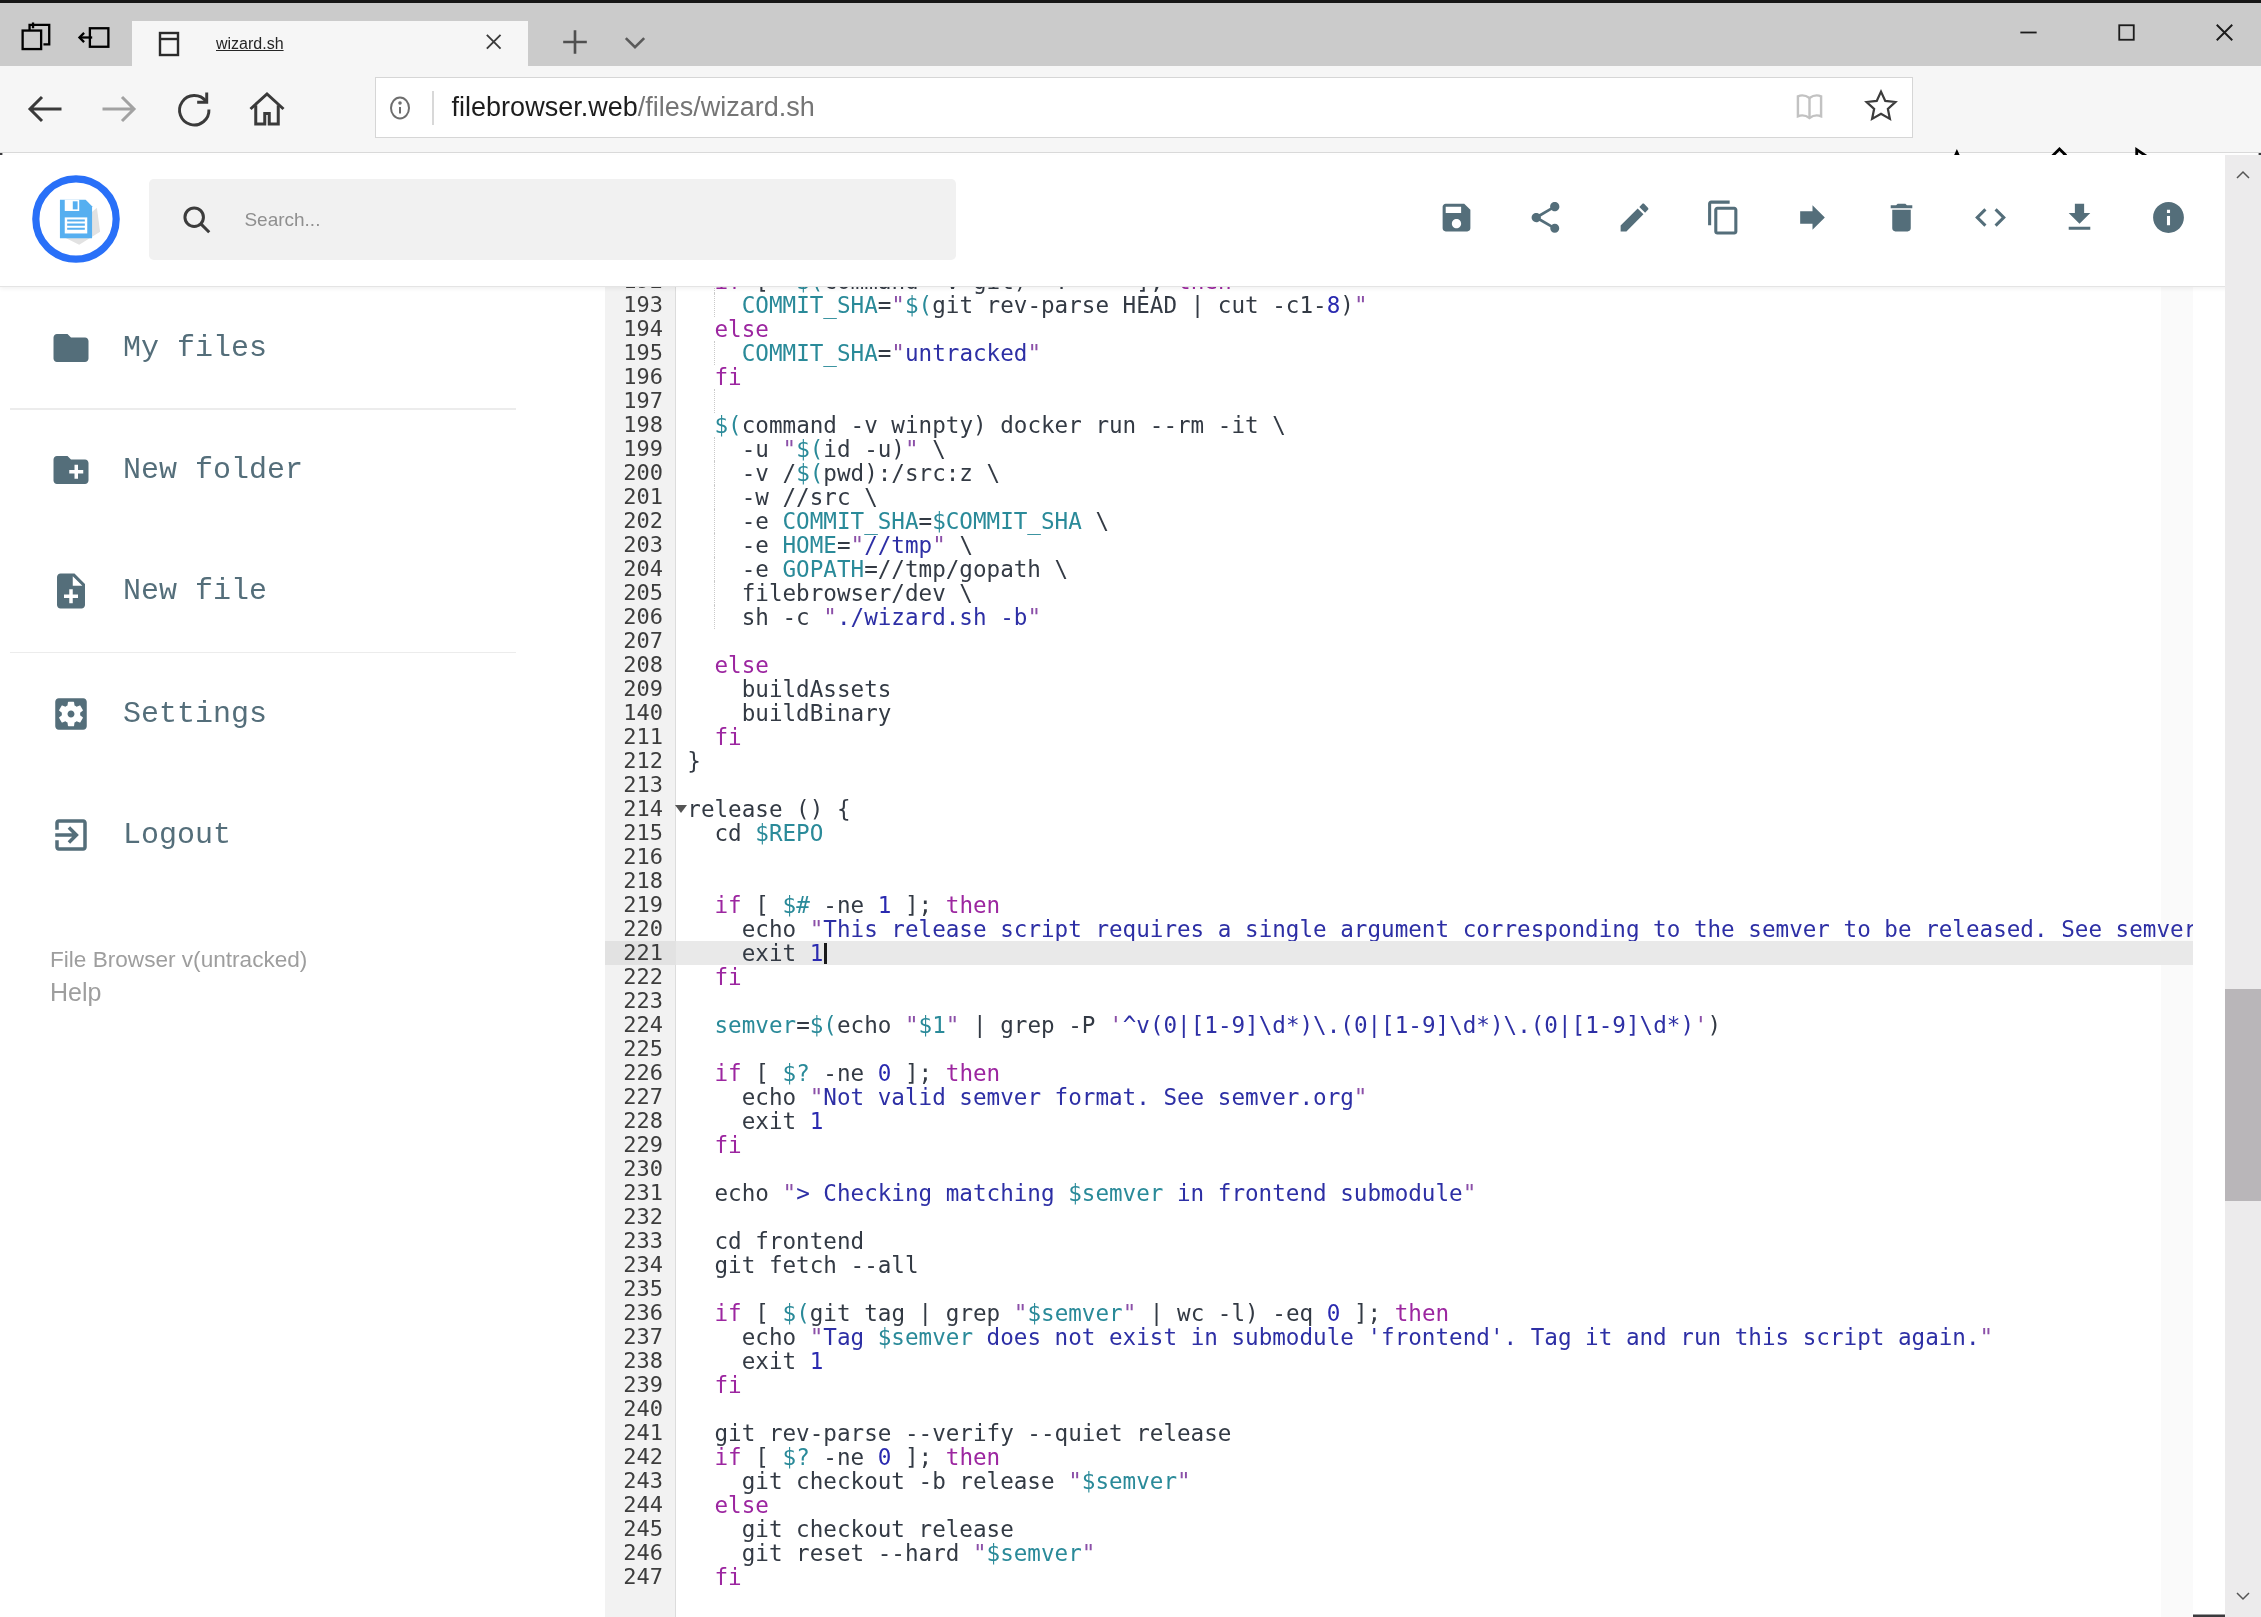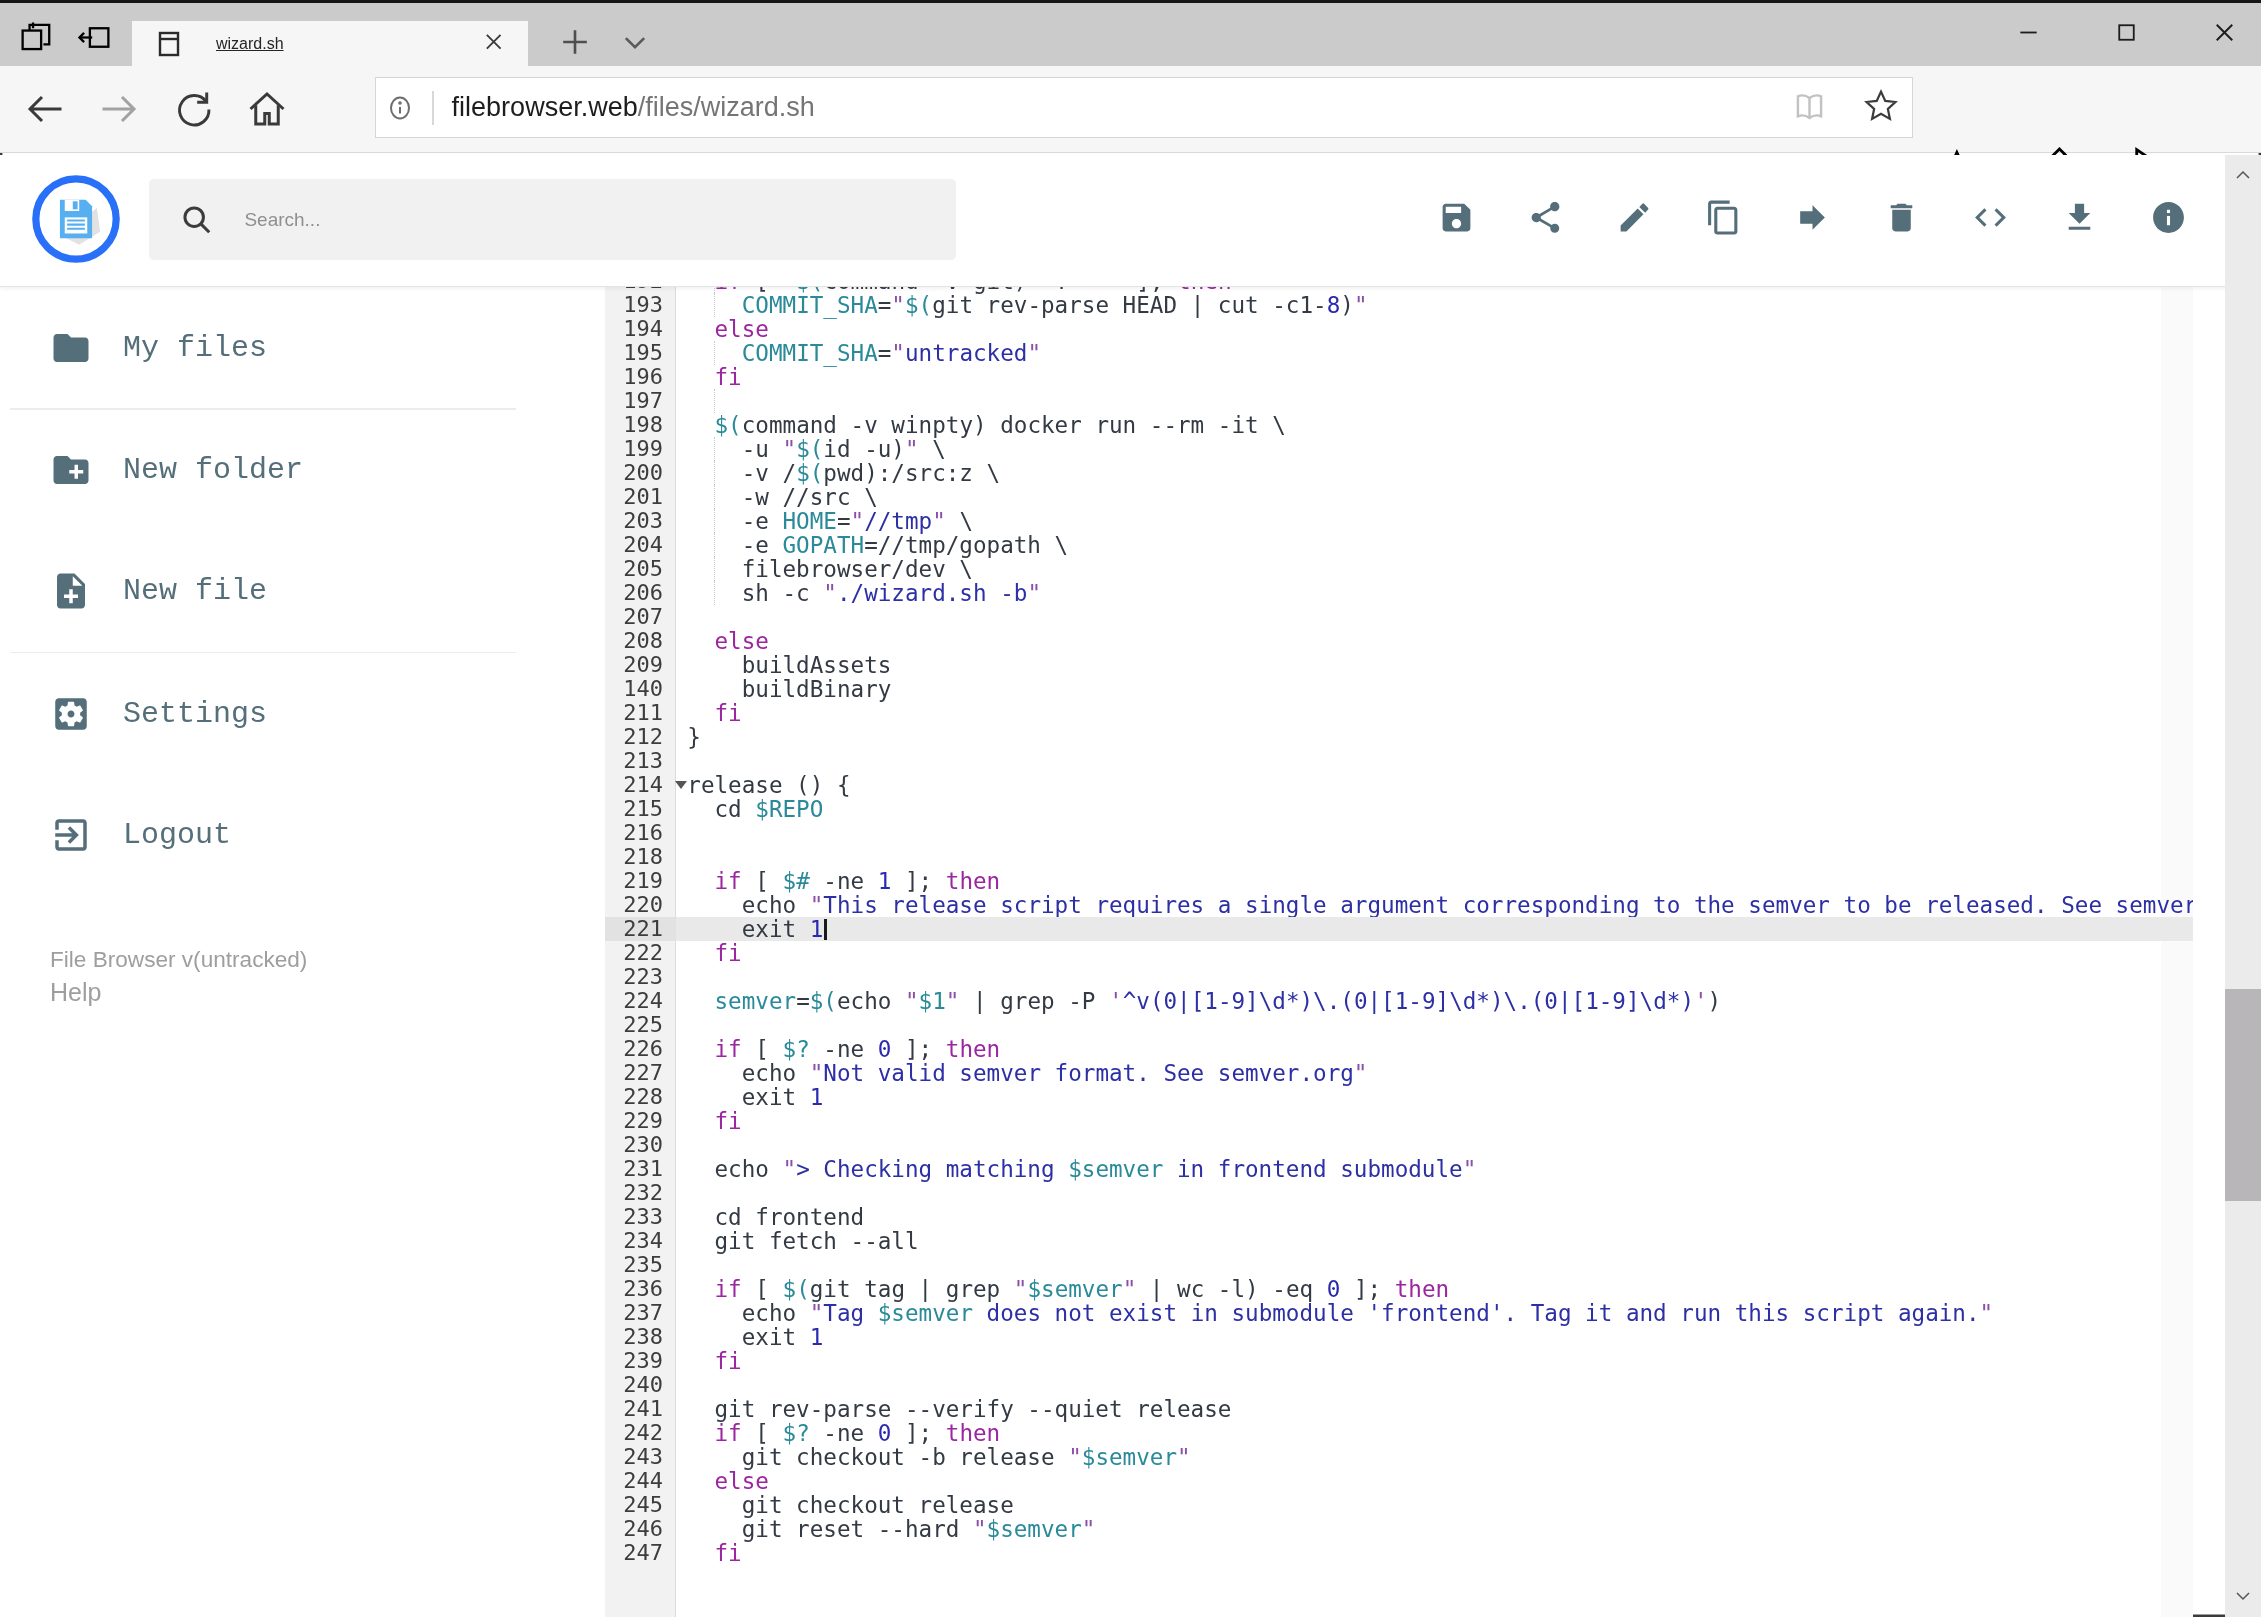--- a/index.html
+++ b/index.html
@@ -368,20 +368,24 @@
         </div>
         <div class="row">
           <div class="ln">200</div>
           <div class="code"><i class="guide"></i><span class="tok-p">    -v /</span><span class="tok-v">$(</span><span class="tok-p">pwd):/src:z \</span></div>
         </div>
         <div class="row">
           <div class="ln">201</div>
           <div class="code"><i class="guide"></i><span class="tok-p">    -w //src \</span></div>
         </div>
         <div class="row">
+          <div class="ln">202</div>
+          <div class="code"><i class="guide"></i><span class="tok-p">    -e </span><span class="tok-v">COMMIT_SHA</span><span class="tok-p">=</span><span class="tok-v">$COMMIT_SHA</span><span class="tok-p"> \</span></div>
+        </div>
+        <div class="row">
           <div class="ln">203</div>
           <div class="code"><i class="guide"></i><span class="tok-p">    -e </span><span class="tok-v">HOME</span><span class="tok-p">=</span><span class="tok-q">"</span><span class="tok-s">//tmp</span><span class="tok-q">"</span><span class="tok-p"> \</span></div>
         </div>
         <div class="row">
           <div class="ln">204</div>
           <div class="code"><i class="guide"></i><span class="tok-p">    -e </span><span class="tok-v">GOPATH</span><span class="tok-p">=//tmp/gopath \</span></div>
         </div>
         <div class="row">
           <div class="ln">205</div>
           <div class="code"><i class="guide"></i><span class="tok-p">    filebrowser/dev \</span></div>

